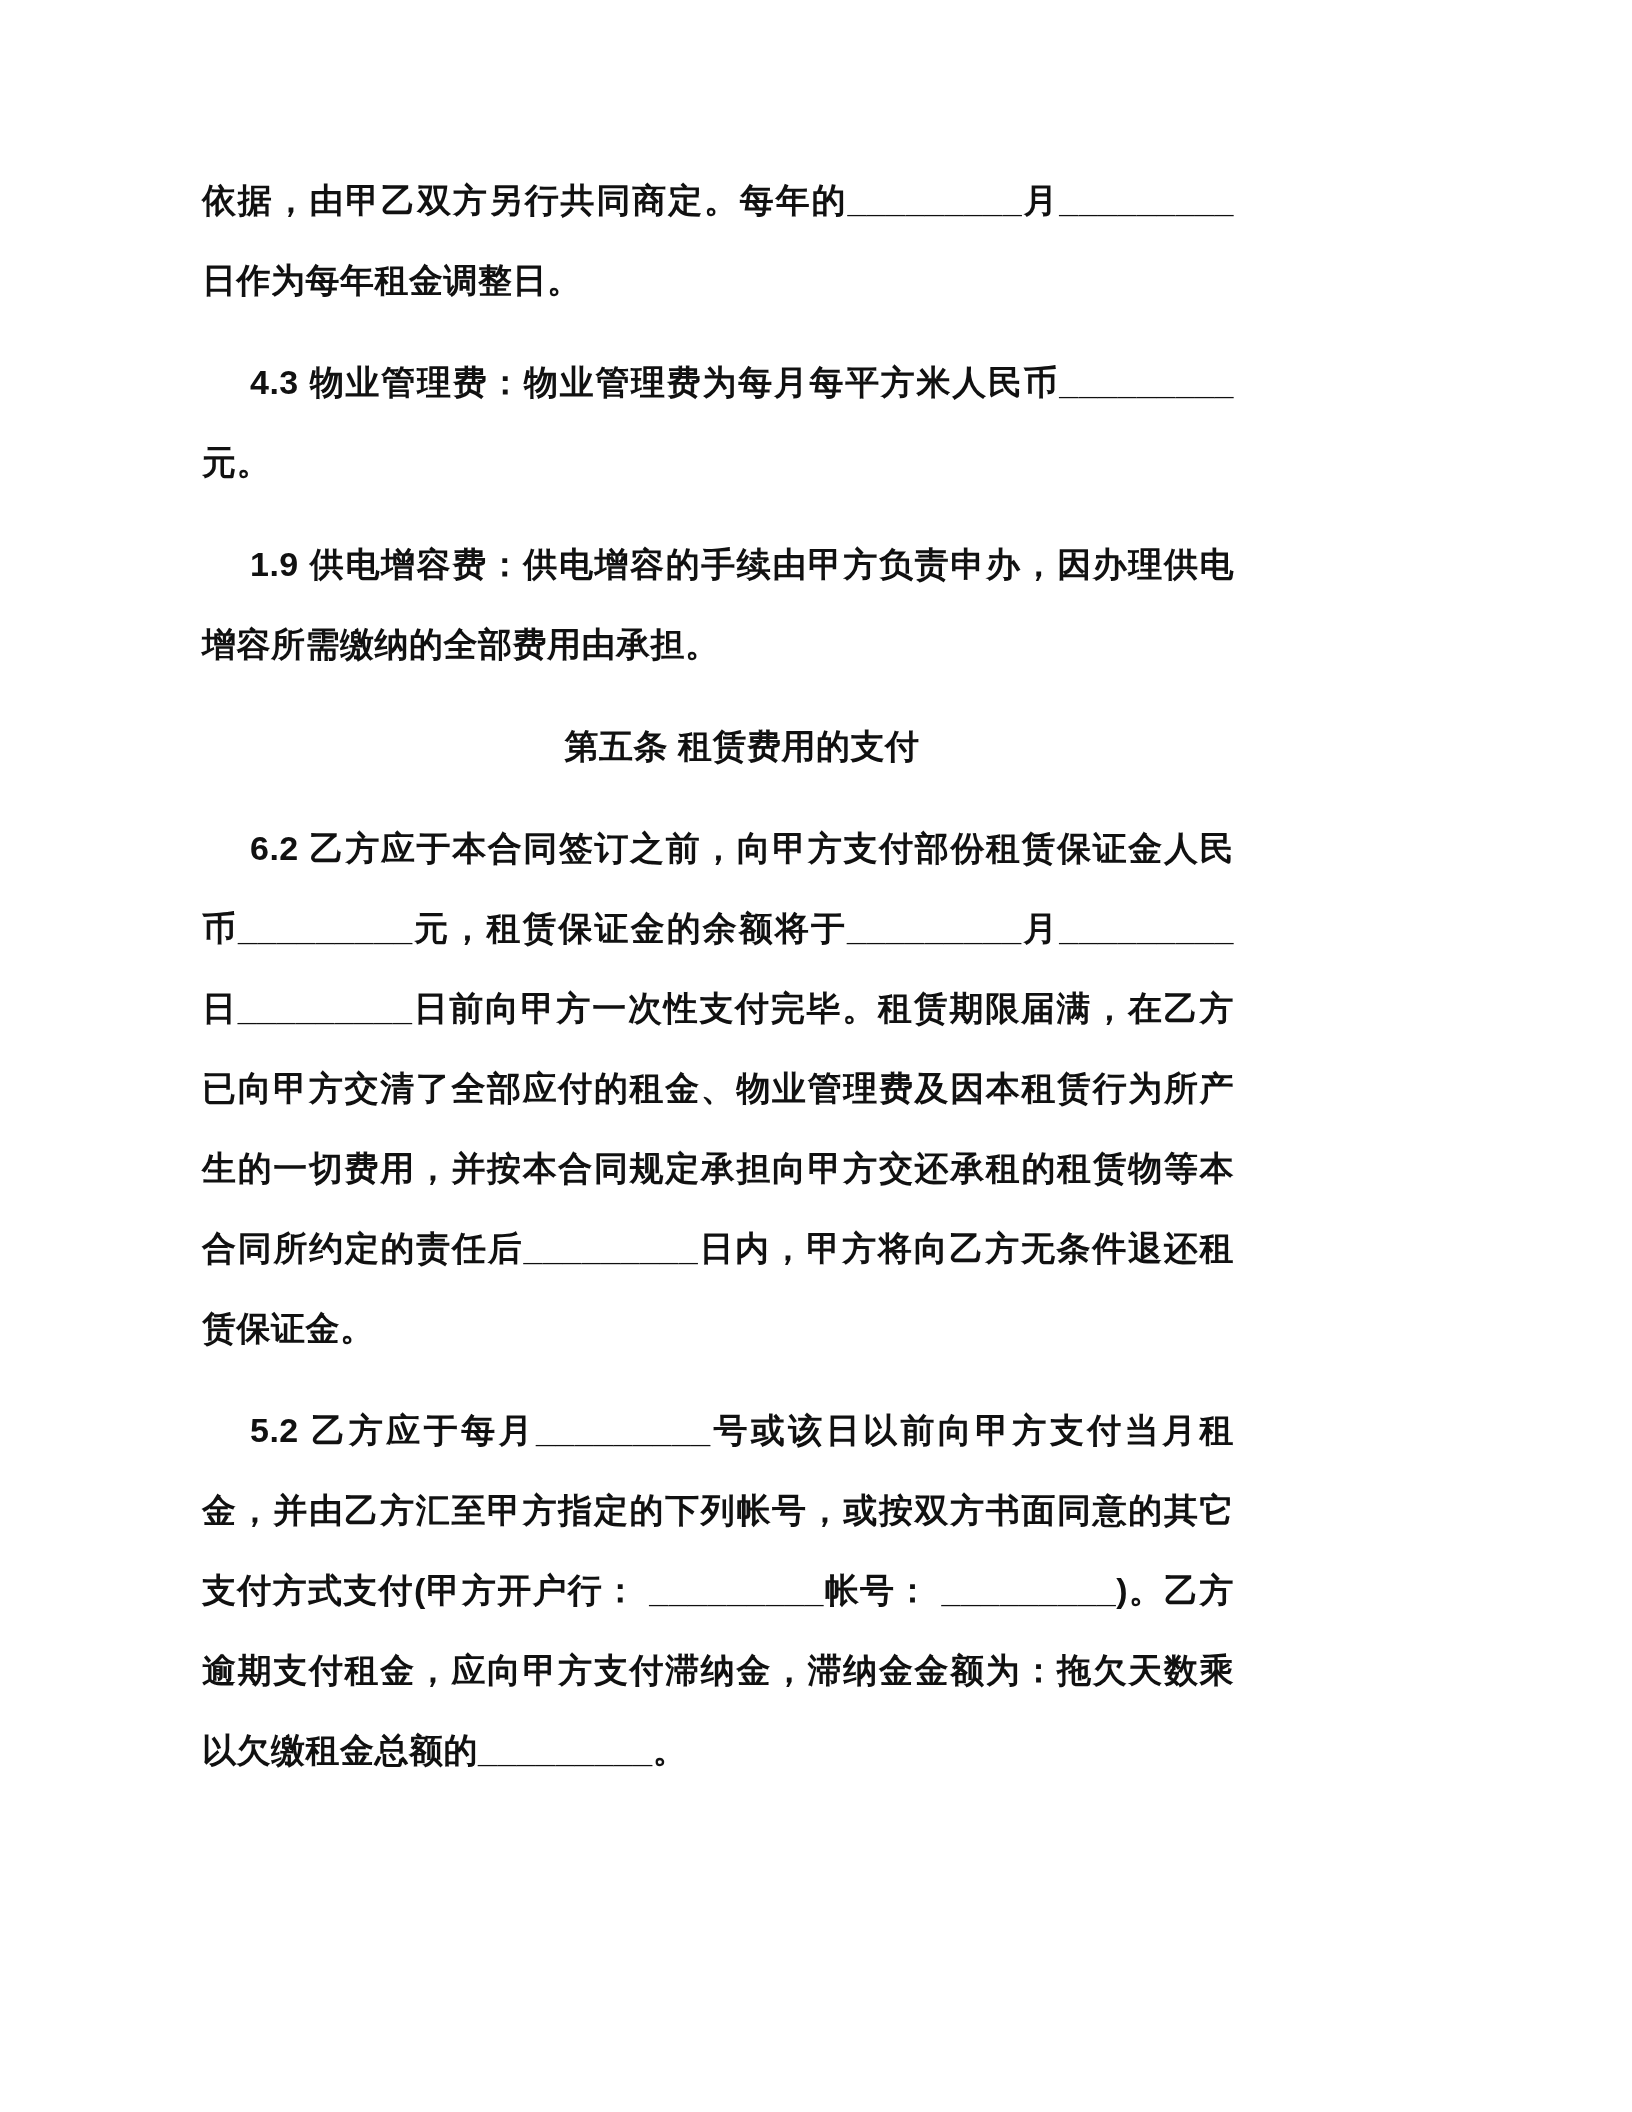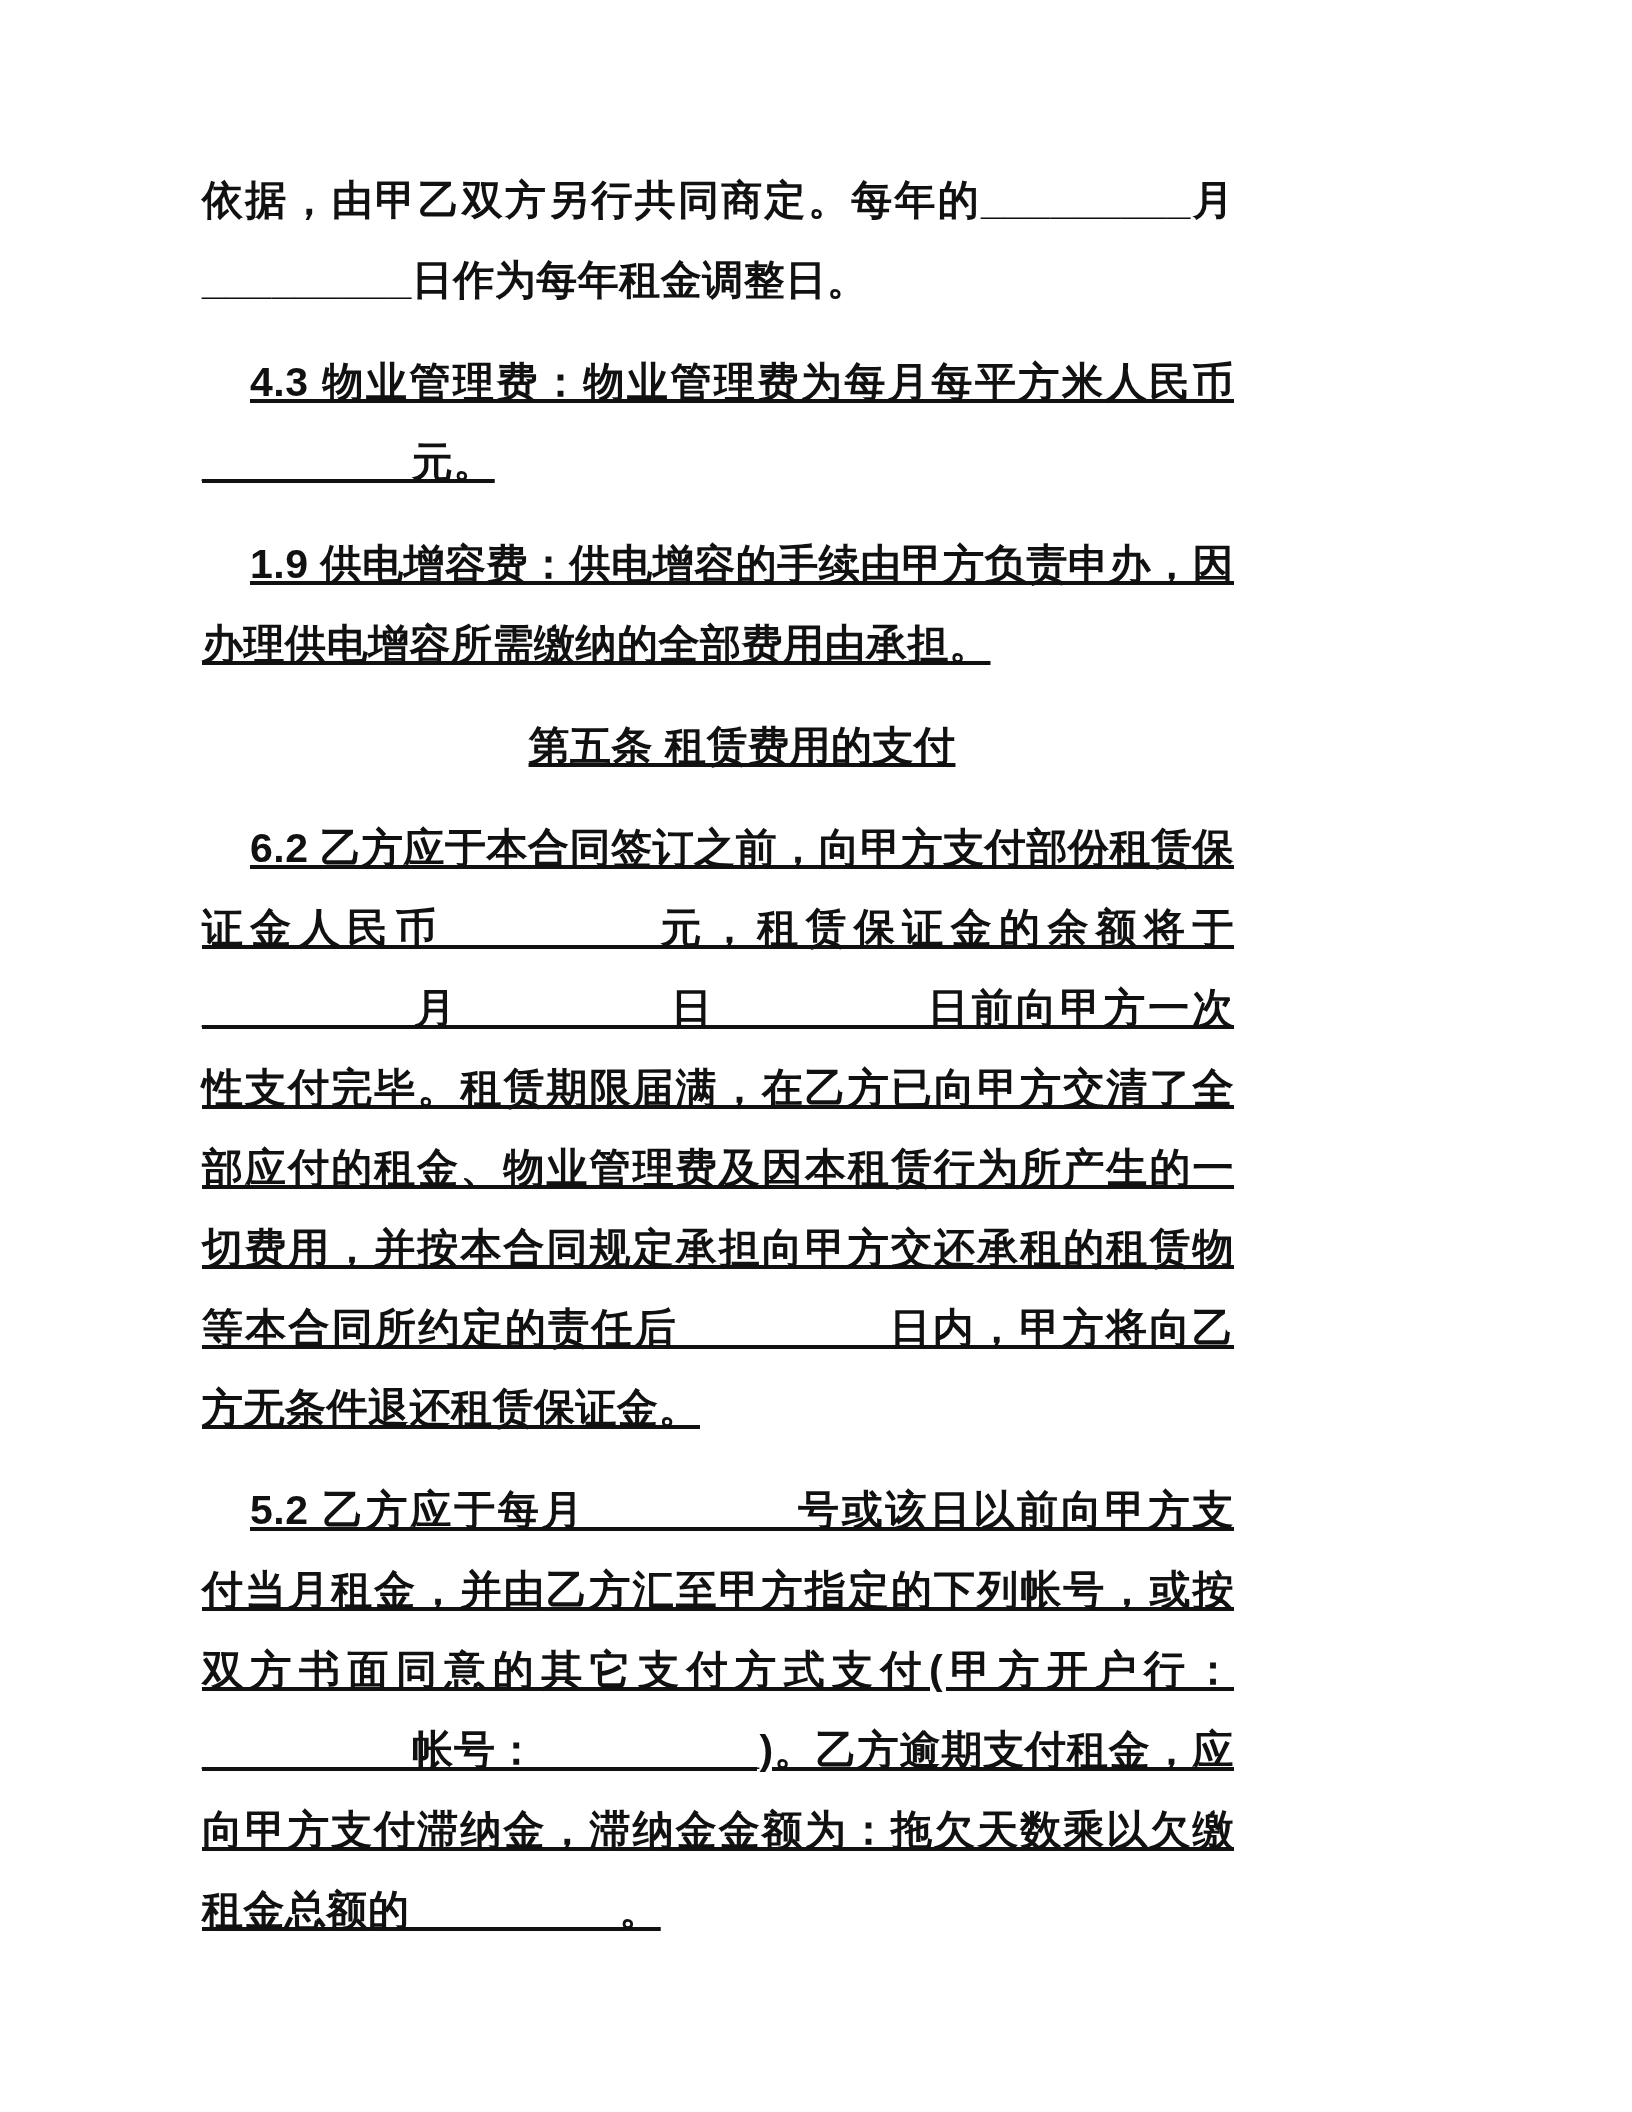--- a/index.html
+++ b/index.html
@@ -19,31 +19,30 @@
     top: 0;
     width: 1632px;
     height: 2112px;
     background: #ffffff;
     box-sizing: border-box;
     padding: 160px 200px 0 202px;
   }
   .para {
     width: 1032px;
     margin: 0 0 22px 0;
-    font-size: 41px;
+    font-size: 34px;
     font-weight: 700;
     line-height: 80px;
     color: #111111;
     text-align: justify;
     text-justify: inter-ideograph;
     letter-spacing: 0.5px;
   }
   .para.indent {
     text-indent: 48px;
-    text-decoration: underline;
   }
   .para.heading {
     text-align: center;
   }
 </style>
 </head>
 <body>
 
 <div class="page">
   <p class="para">依据，由甲乙双方另行共同商定。每年的_________月_________日作为每年租金调整日。</p>

